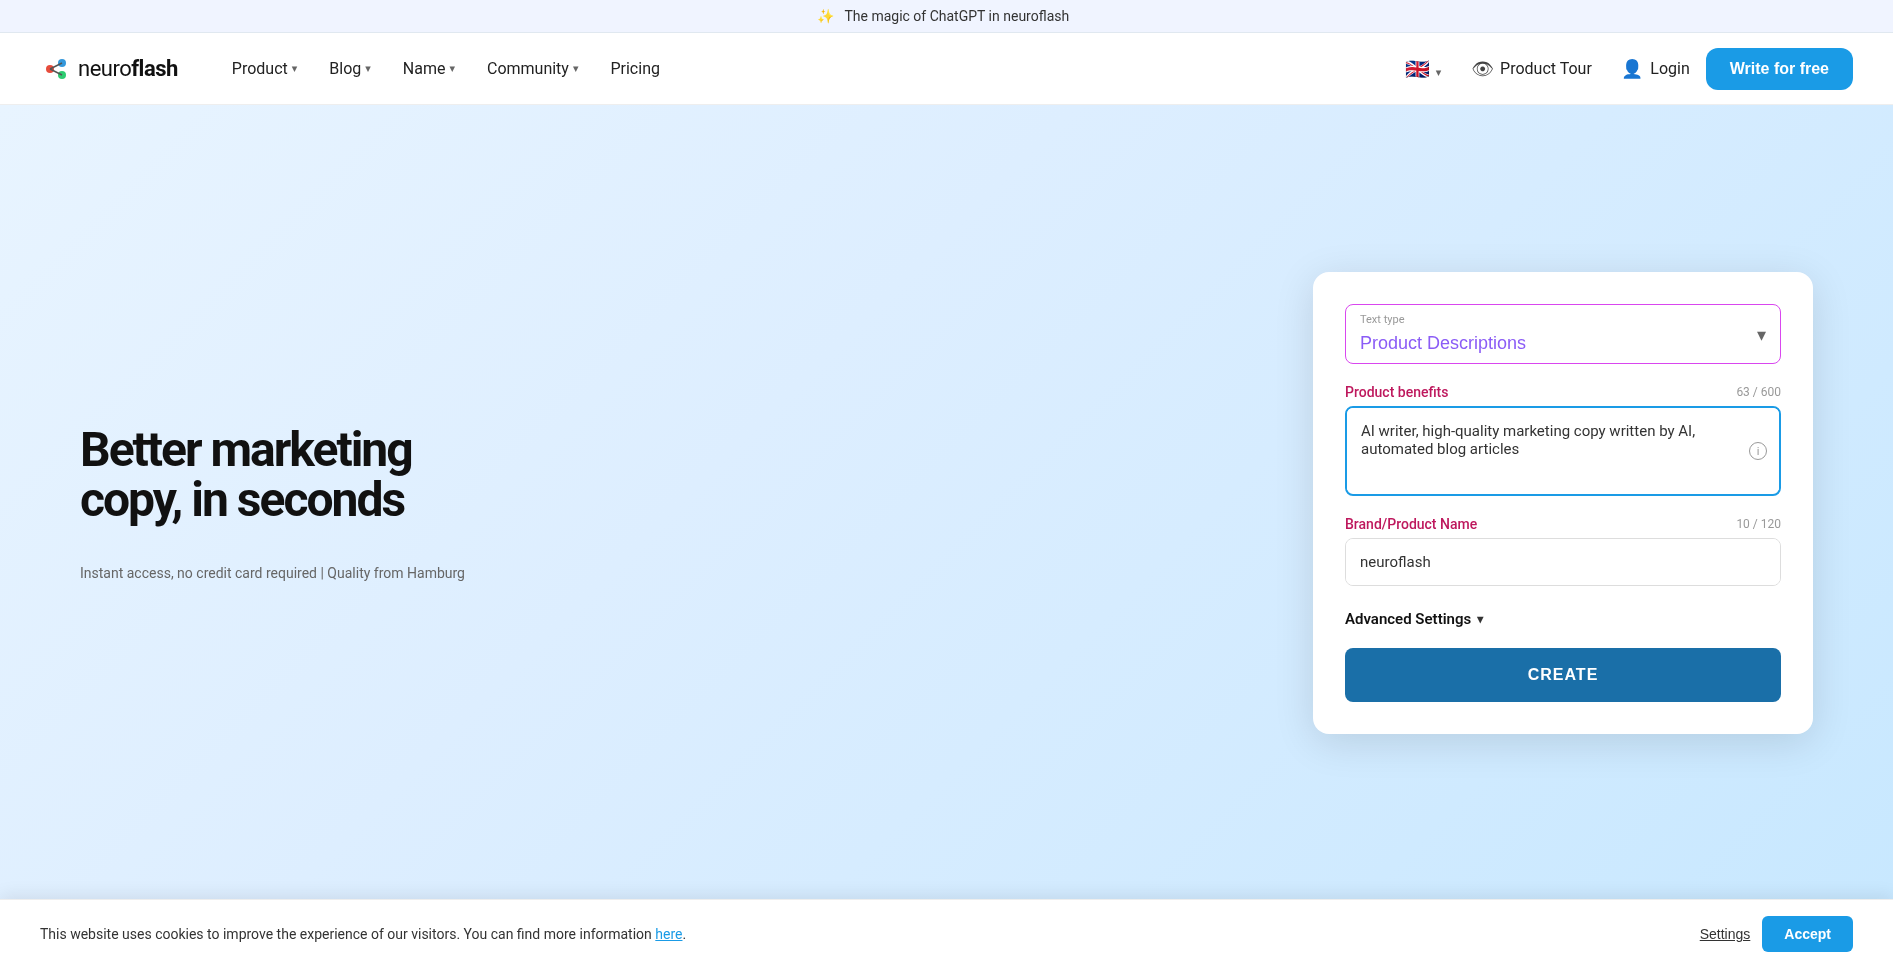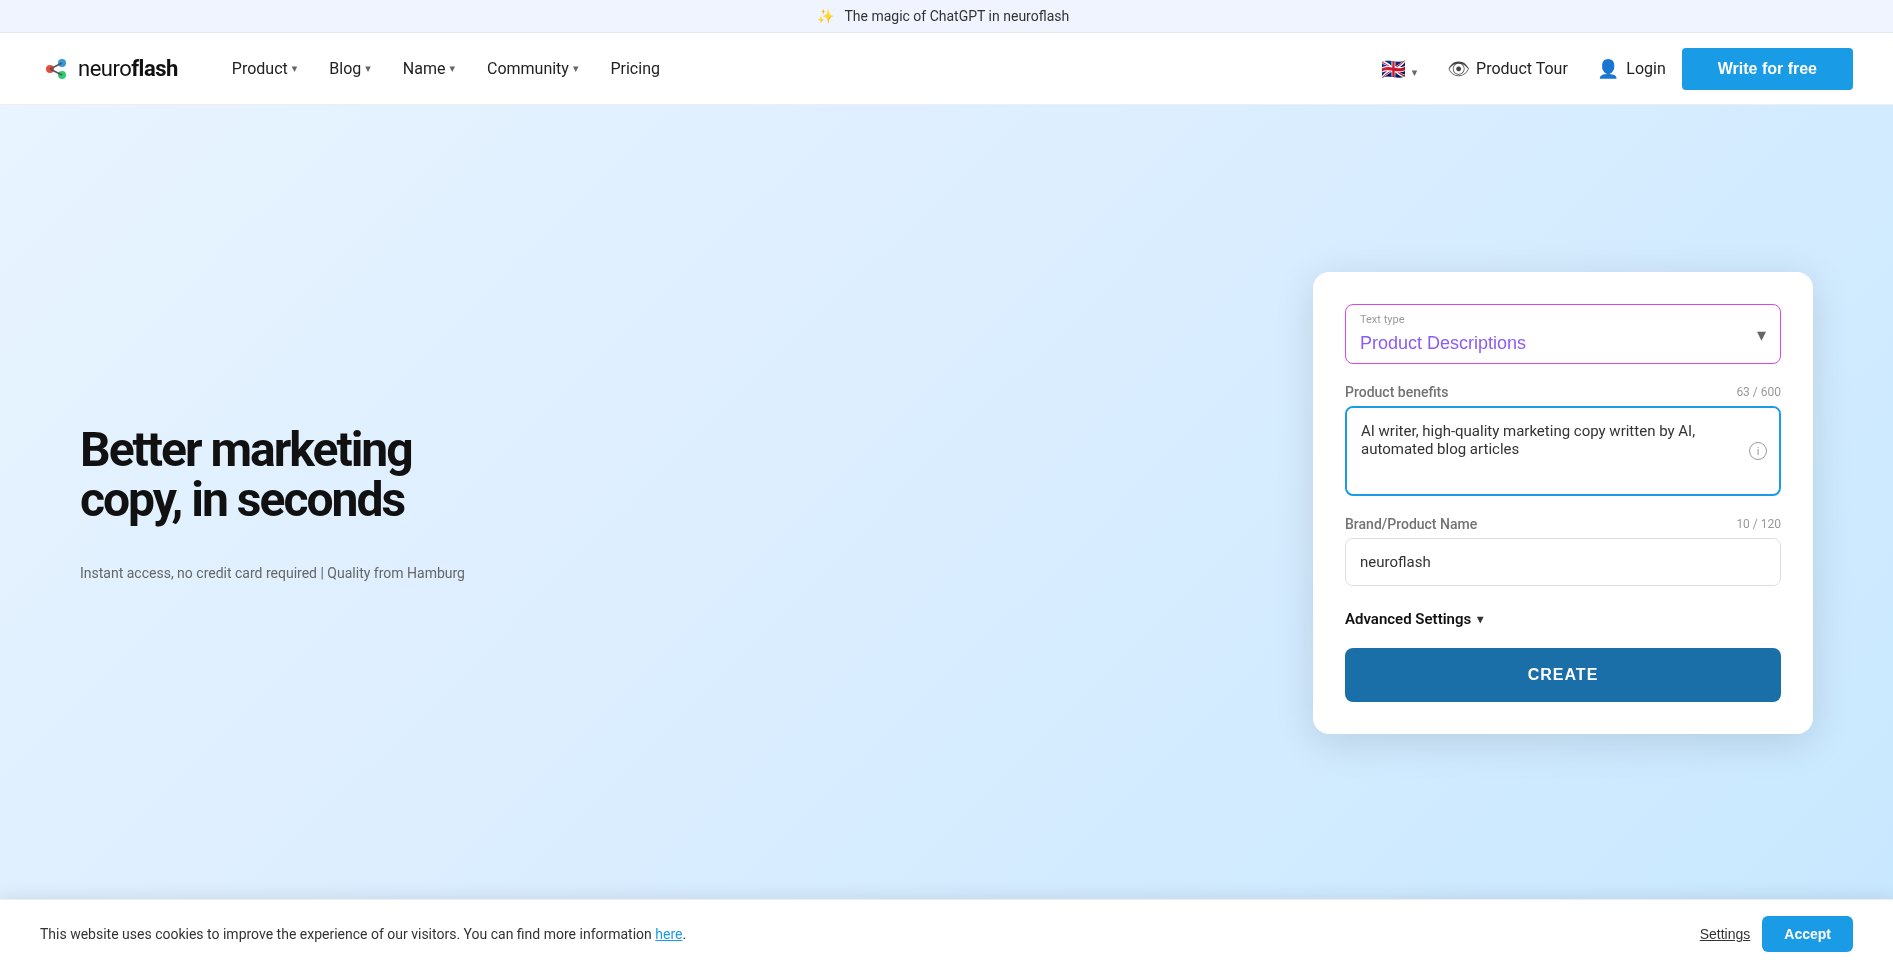--- a/index.html
+++ b/index.html
@@ -86,22 +86,22 @@
       cursor: pointer;
       text-decoration: none;
     }
     .nav-login-icon { font-size: 18px; color: #444; }
     .nav-flag { font-size: 20px; cursor: pointer; }
 
     .btn-write-free-nav {
       background: #1a9be6;
       color: #fff;
       border: none;
-      border-radius: 4px;
-      padding: 12px 36px;
+      border-radius: 12px;
+      padding: 12px 24px;
       font-size: 16px;
       font-weight: 600;
       cursor: pointer;
       white-space: nowrap;
     }
 
     
     .hero {
       background: linear-gradient(135deg, #e8f4ff 0%, #ddeeff 40%, #c8e8ff 100%);
       min-height: calc(968px - 72px - 40px - 60px);
@@ -168,21 +168,21 @@
 
     .form-label-row {
       display: flex;
       justify-content: space-between;
       align-items: center;
       margin-bottom: 6px;
     }
 
     .form-label {
       font-size: 14px;
-      color: #737373;
+      color: #be185d;
       font-weight: 500;
     }
 
     .form-counter {
       font-size: 12px;
       color: #999;
     }
 
     
     .select-wrapper {

